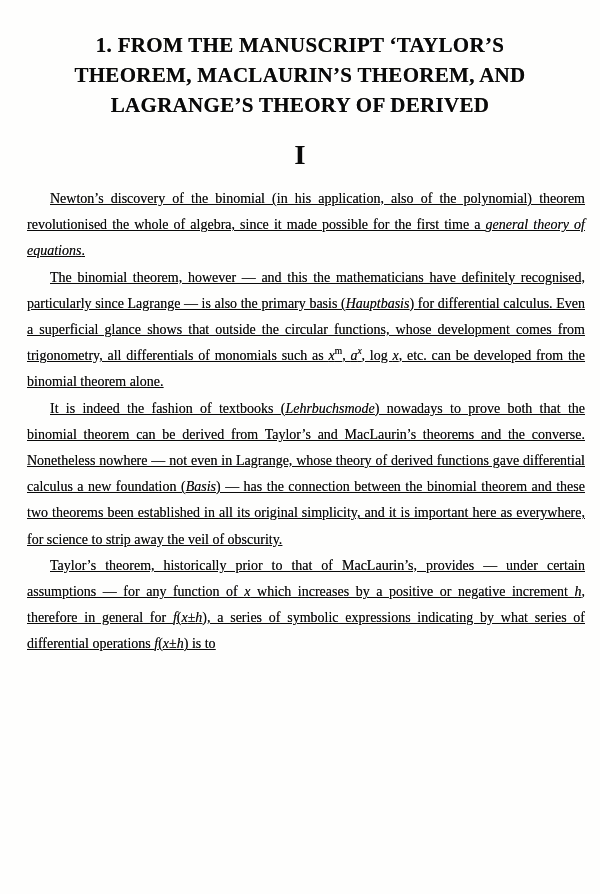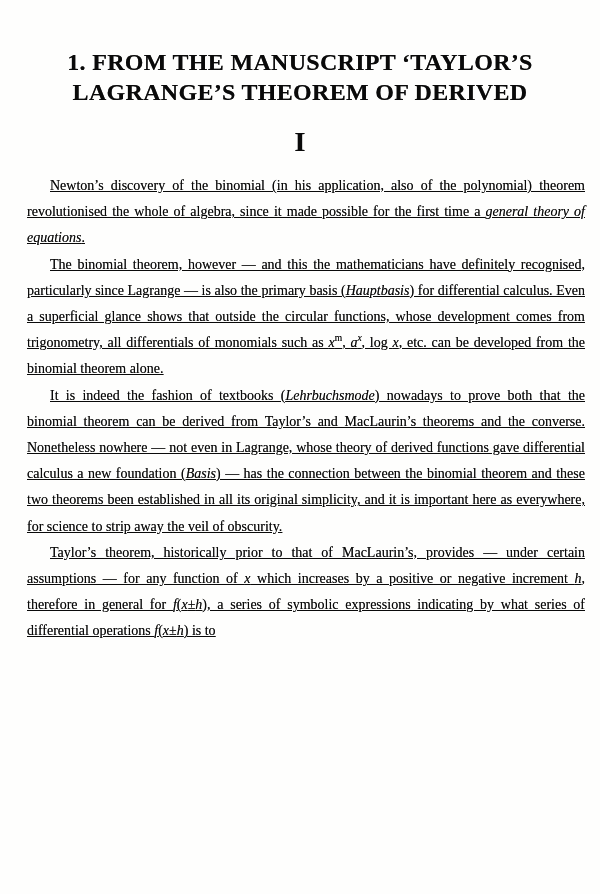--- a/index.html
+++ b/index.html
@@ -8,22 +8,22 @@
     width: 600px;
     height: 894px;
     margin: 0 auto;
     background: #fefefd;
     overflow: hidden;
     font-family: "Liberation Serif", "DejaVu Serif", serif;
     color: #0a0a0a;
   }
   .page-title {
     margin: 0;
-    padding-top: 47px;
-    font-size: 24px;
+    padding-top: 30px;
+    font-size: 21px;
     line-height: 30px;
     font-weight: bold;
     text-align: center;
     letter-spacing: 0.3px;
     text-shadow: 0 0 0.5px rgba(0,0,0,0.65);
   }
   .section-heading {
     margin: 0;
     margin-top: 20px;
     font-size: 28px;
@@ -53,21 +53,22 @@
   }
   sup.isup { font-style: italic; }
 </style>
 </head>
 <body>
 
 <div class="page">
 
   <h1 class="page-title">
     <div>1. FROM THE MANUSCRIPT ‘TAYLOR’S</div>
-    <div>LAGRANGE’S THEOREM OF DERIVED</div>
+    <div>THEOREM, MACLAURIN’S THEOREM, AND</div>
+    <div>LAGRANGE’S THEORY OF DERIVED</div>
   </h1>
 
   <h2 class="section-heading">I</h2>
 
   <div class="body-text">
     <p><span class="seg">Newton’s discovery of the binomial (in his application, also of the polynomial) theorem revolutionised the whole of algebra, since it made possible for the first time a </span><span class="seg i">general theory of equations</span><span class="seg">.</span></p>
     <p><span class="seg">The binomial theorem, however — and this the mathematicians have definitely recognised, particularly since Lagrange — is also the primary basis (</span><span class="seg i">Hauptbasis</span><span class="seg">) for differential calculus. Even a superficial glance shows that outside the circular functions, whose development comes from trigonometry, all differentials of monomials such as </span><span class="seg i">x</span><sup class="seg sup">m</sup><span class="seg">, </span><span class="seg i">a</span><sup class="seg isup">x</sup><span class="seg">, log </span><span class="seg i">x</span><span class="seg">, etc. can be developed from the binomial theorem alone.</span></p>
     <p><span class="seg">It is indeed the fashion of textbooks (</span><span class="seg i">Lehrbuchsmode</span><span class="seg">) nowadays to prove both that the binomial theorem can be derived from Taylor’s and MacLaurin’s theorems and the converse. Nonetheless nowhere — not even in Lagrange, whose theory of derived functions gave differential calculus a new foundation (</span><span class="seg i">Basis</span><span class="seg">) — has the connection between the binomial theorem and these two theorems been established in all its original simplicity, and it is important here as everywhere, for science to strip away the veil of obscurity.</span></p>
     <p><span class="seg">Taylor’s theorem, historically prior to that of MacLaurin’s, provides — under certain assumptions — for any function of </span><span class="seg i">x</span><span class="seg"> which increases by a positive or negative increment </span><span class="seg i">h</span><span class="seg">, therefore in general for </span><span class="seg i">f</span><span class="seg">(</span><span class="seg i">x</span><span class="seg">±</span><span class="seg i">h</span><span class="seg">), a series of symbolic expressions indicating by what series of differential operations </span><span class="seg i">f</span><span class="seg">(</span><span class="seg i">x</span><span class="seg">±</span><span class="seg i">h</span><span class="seg">) is to</span></p>
   </div>

